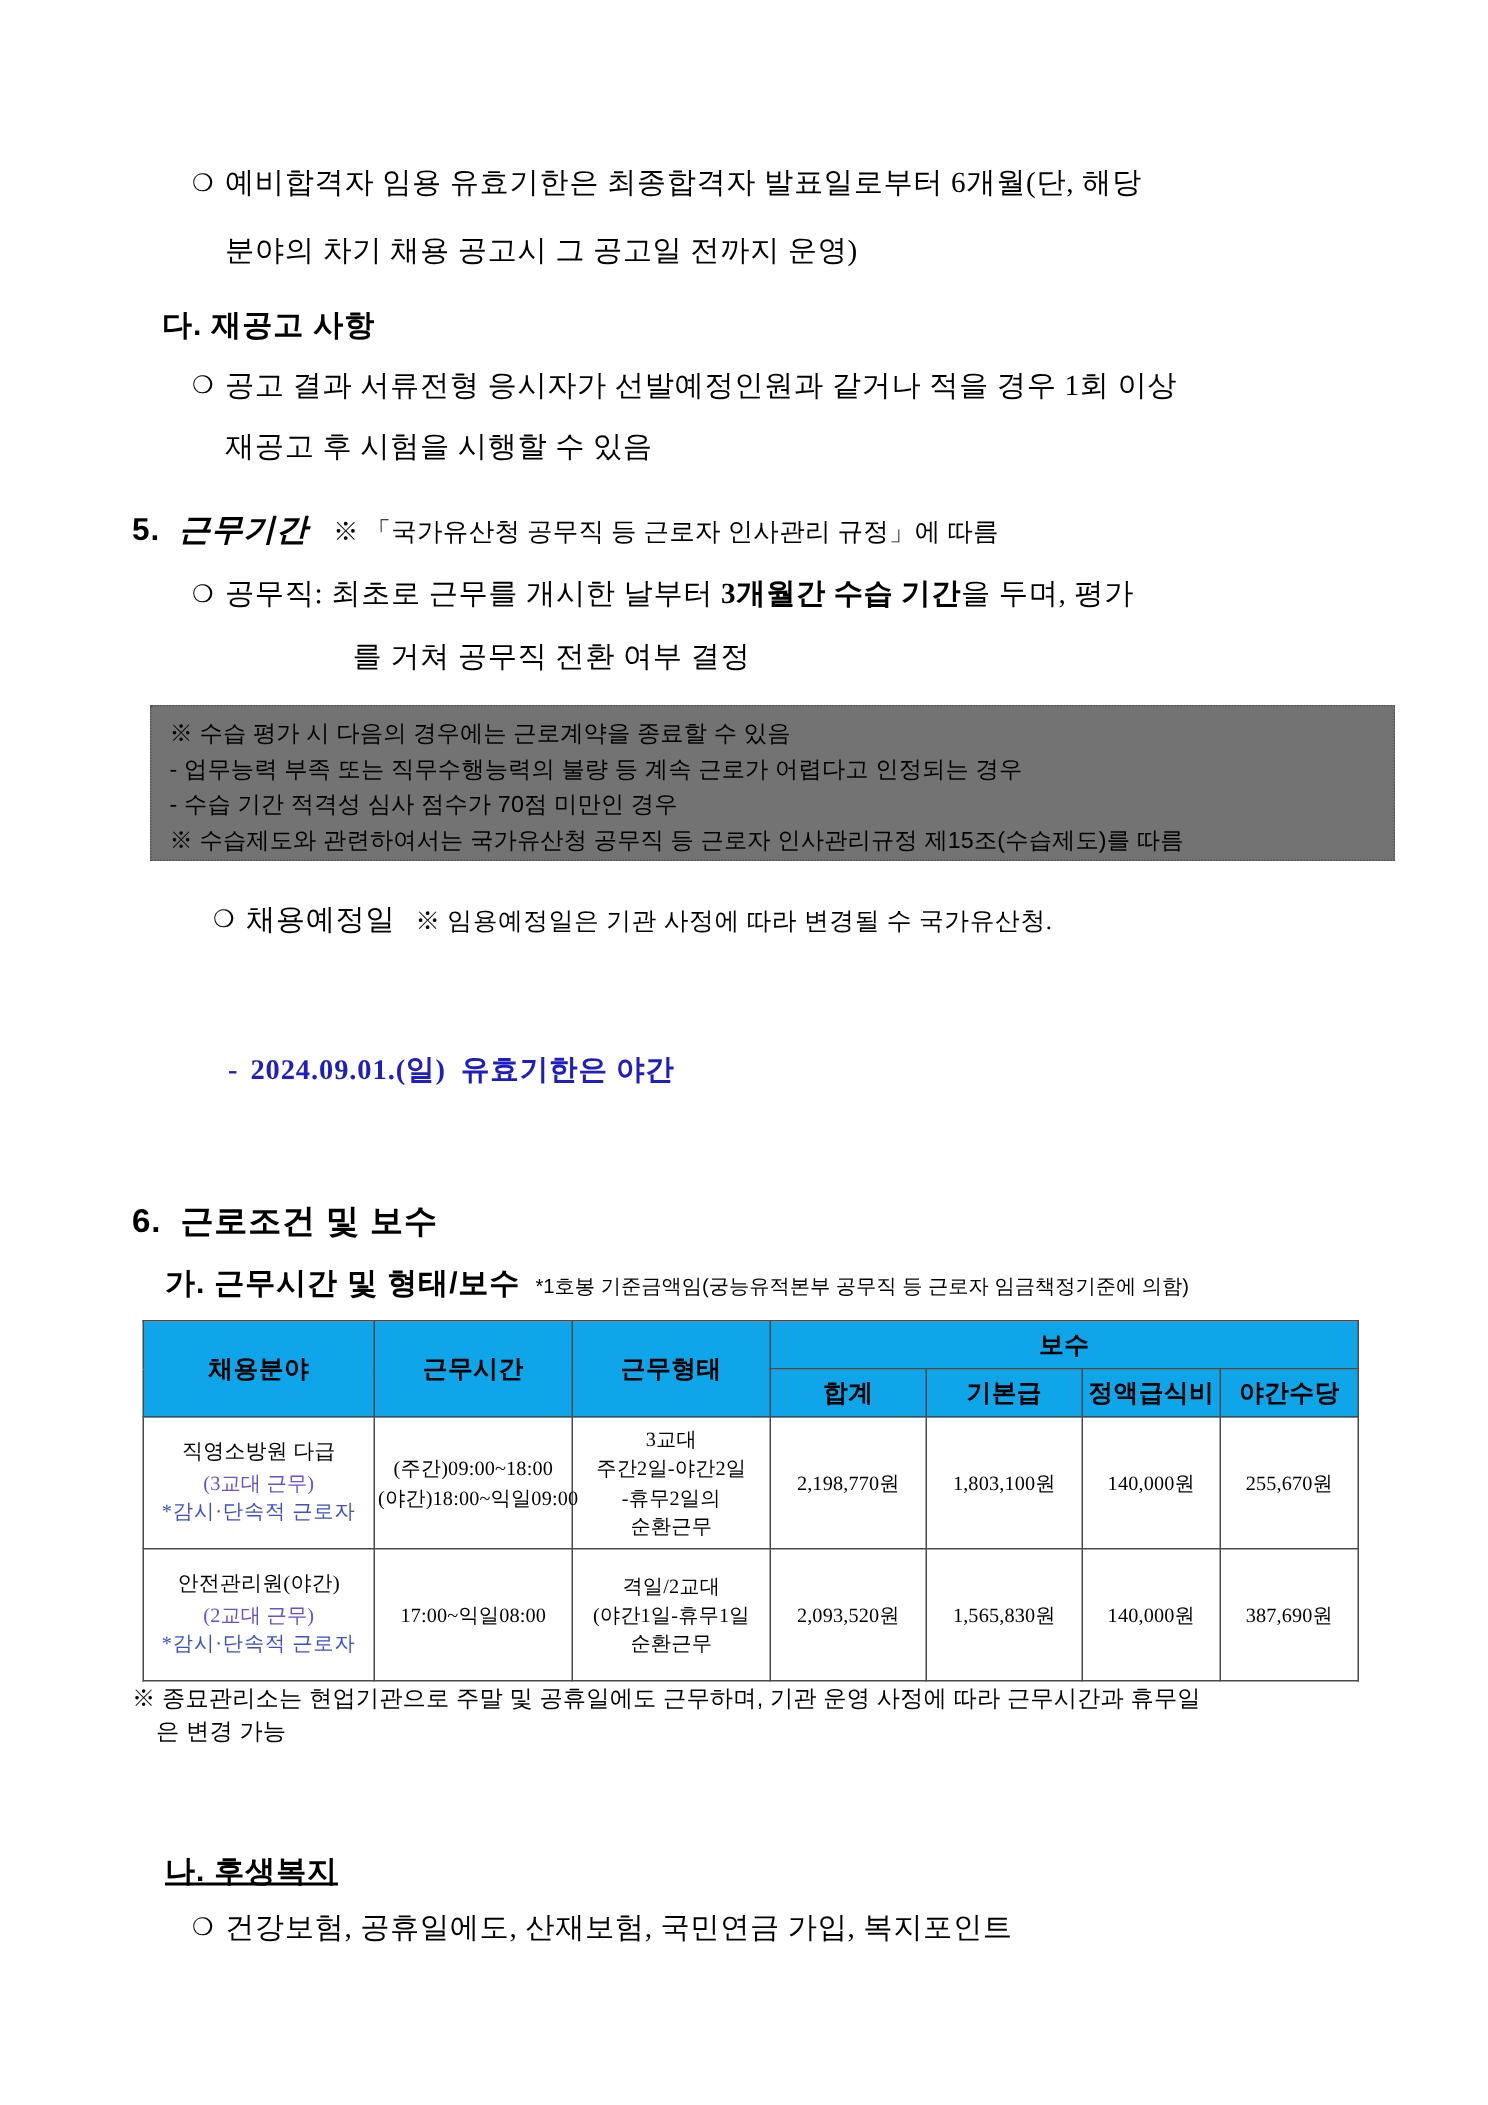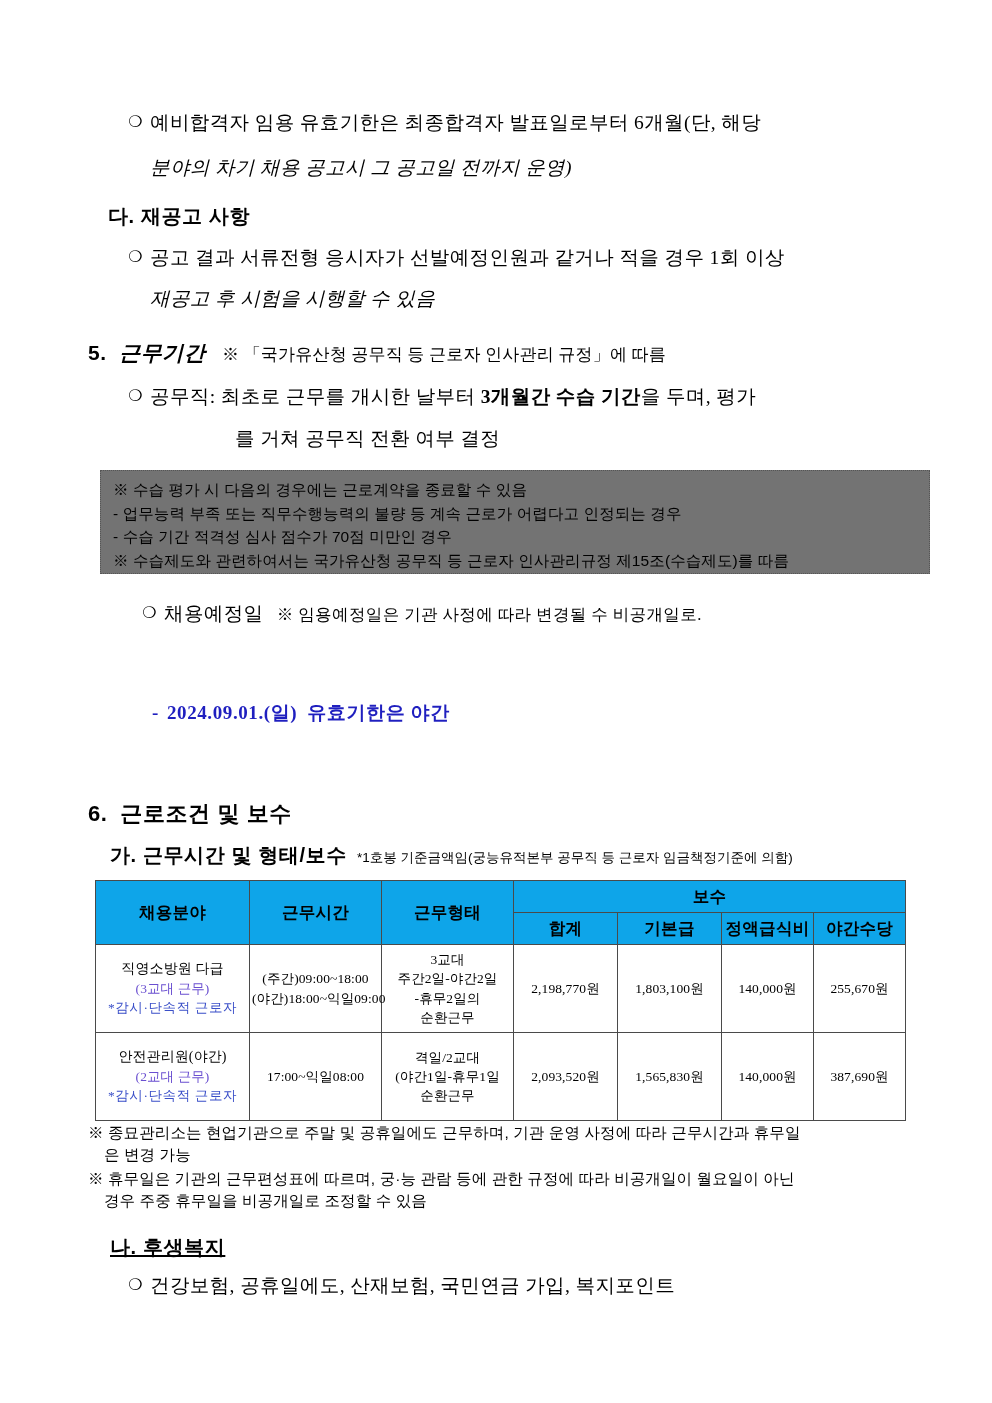--- a/index.html
+++ b/index.html
@@ -35,21 +35,21 @@
     letter-spacing: 0.4px;
   }
   .bullet-mark {
     flex: 0 0 auto;
     width: 22px;
     font-size: 16px;
     line-height: 1.55;
     font-family: "DejaVu Sans", sans-serif;
   }
   .bullet-text { flex: 1 1 auto; }
-  .cont-indent { text-indent: 0; padding-left: 22px; font-style: italic; }
+  .cont-indent { text-indent: 0; padding-left: 22px; }
 
   .sec-head {
     font-size: 21px;
     font-weight: bold;
     letter-spacing: 0.6px;
     font-family: "Liberation Sans", sans-serif;
   }
   .sec-head .sec-note {
     font-weight: normal;
     font-size: 17px;
@@ -184,21 +184,21 @@
     <div class="note-line">※ 수습 평가 시 다음의 경우에는 근로계약을 종료할 수 있음</div>
     <div class="note-line"> - 업무능력 부족 또는 직무수행능력의 불량 등 계속 근로가 어렵다고 인정되는 경우</div>
     <div class="note-line"> - 수습 기간 적격성 심사 점수가 70점 미만인 경우</div>
     <div class="note-line">※ 수습제도와 관련하여서는 국가유산청 공무직 등 근로자 인사관리규정 제15조(수습제도)를 따름</div>
   </div>
 
   <div class="blk bullet-line" style="left:142px; top:601px; width:780px;">
     <span class="bullet-mark">❍</span>
     <span class="bullet-text">
       <span>채용예정일</span>
-      <span style="font-size:16.5px; margin-left:8px;">※ 임용예정일은 기관 사정에 따라 변경될 수 비공개일로.</span>
+      <span style="font-size:16.5px; margin-left:8px;">※ 임용예정일은 기관 사정에 따라 변경될 수 국가유산청.</span>
     </span>
   </div>
 
   <div class="blk date-line" style="left:152px; top:700px;">
     <span class="dash">-</span><span>2024.09.01.(일)</span><span class="jobname">유효기한은 야간</span>
   </div>
 
   <div class="blk sec-head" style="left:88px; top:799px; font-size:22px;">
     <span>6.</span>
     <span style="margin-left:6px;">근로조건 및 보수</span>
@@ -274,24 +274,20 @@
         <td class="cell-money">140,000원</td>
         <td class="cell-money">387,690원</td>
       </tr>
     </tbody>
   </table>
 
   <div class="blk foot" style="left:88px; top:1122px; width:840px;">
     <span>※ 종묘관리소는 현업기관으로 주말 및 공휴일에도 근무하며, 기관 운영 사정에 따라 근무시간과 휴무일</span>
     <span class="cont">은 변경 가능</span>
   </div>
-  <div class="blk foot" style="left:88px; top:1168px; width:840px;">
-    <span>※ 휴무일은 기관의 근무편성표에 따르며, 궁·능 관람 등에 관한 규정에 따라 비공개일이 월요일이 아닌</span>
-    <span class="cont">경우 주중 휴무일을 비공개일로 조정할 수 있음</span>
-  </div>
 
   <div class="blk sub-head" style="left:110px; top:1234px;text-decoration:underline;">
     <span>나. 후생복지</span>
   </div>
   <div class="blk bullet-line" style="left:128px; top:1273px; width:800px;">
     <span class="bullet-mark">❍</span>
     <span class="bullet-text">건강보험, 공휴일에도, 산재보험, 국민연금 가입, 복지포인트</span>
   </div>
 
 </div>

